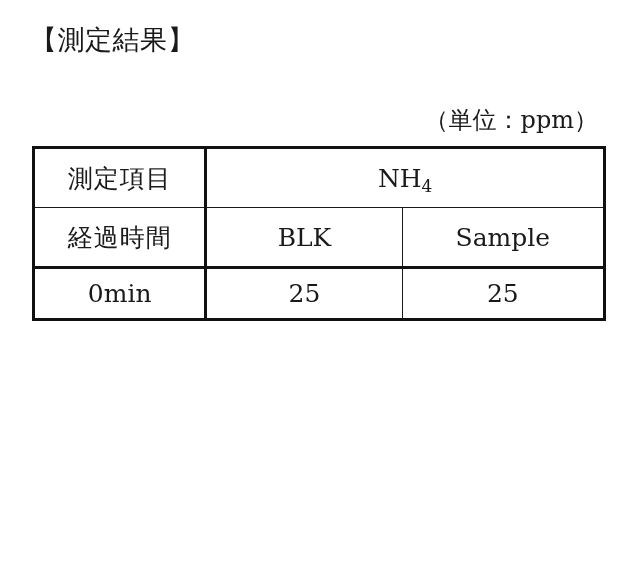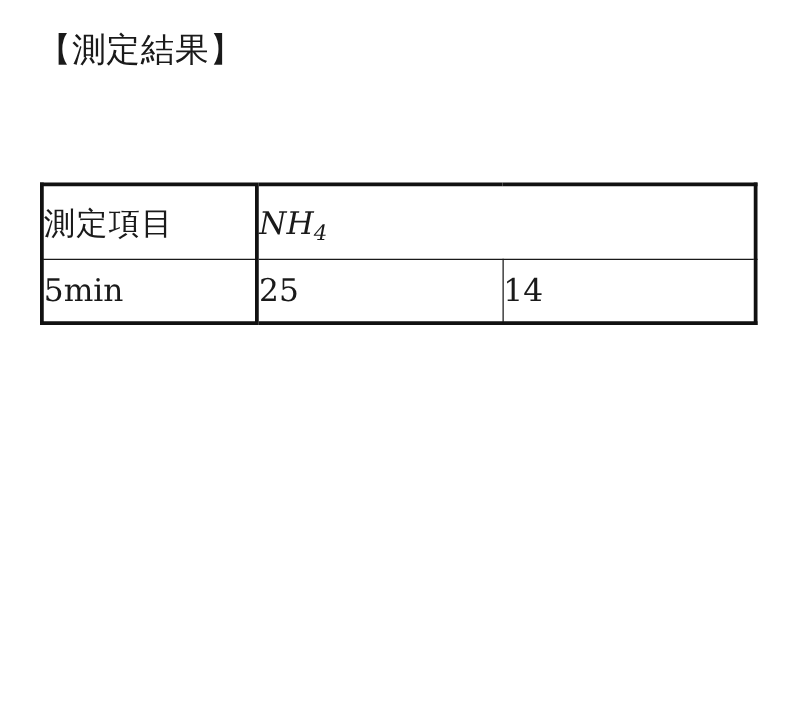--- a/index.html
+++ b/index.html
@@ -44,20 +44,21 @@
     top: 146px;
     width: 574px;
   }
   table.result-table {
     border-collapse: collapse;
     width: 574px;
     table-layout: fixed;
   }
   table.result-table td {
     border: 1px solid #1a1a1a;
+    text-align: center;
     vertical-align: middle;
     font-size: 25px;
     font-family: "DejaVu Serif", serif;
     padding: 0;
   }
   
   table.result-table {
     border: 3px solid #111;
   }
   .col-label { width: 172px; }
@@ -68,21 +69,20 @@
     height: 58px;
   }
   .hdr-jp {
     font-family: "DejaVu Sans", sans-serif;
     font-size: 25px;
     letter-spacing: 1px;
   }
   .hdr-span {
     font-family: "DejaVu Serif", serif;
     font-size: 25px;
-    font-style: italic;
   }
   .hdr-span sub {
     font-size: 17px;
     vertical-align: baseline;
     position: relative;
     top: 5px;
   }
   .thick-bottom {
     border-bottom: 3px solid #111 !important;
   }
@@ -97,36 +97,42 @@
     font-family: "DejaVu Serif", serif;
   }
 </style>
 </head>
 <body>
 
 <div class="page">
 
   <div class="doc-title">【測定結果】</div>
 
+  <div class="unit-note">（単位：ppm）</div>
 
   <div class="table-wrap">
     <table class="result-table">
       <colgroup>
         <col class="col-label">
         <col class="col-blk">
         <col class="col-sample">
       </colgroup>
       <tbody>
         <tr class="hdr-row1">
           <td class="hdr-jp thick-right">測定項目</td>
           <td class="hdr-span" colspan="2"><span>NH</span><sub>4</sub></td>
         </tr>
+        <tr class="hdr-row2 ">
+          <td class="hdr-jp thick-right thick-bottom">経過時間</td>
+          <td class="thick-bottom">BLK</td>
+          <td class="thick-bottom">Sample</td>
+        </tr>
 
         <tr class="data-row">
-          <td class="time-cell thick-right">5min</td>
+          <td class="time-cell thick-right">0min</td>
           <td>25</td>
-          <td>14</td>
+          <td>25</td>
         </tr>
       </tbody>
     </table>
   </div>
 
 </div>
 
 </body></html>

